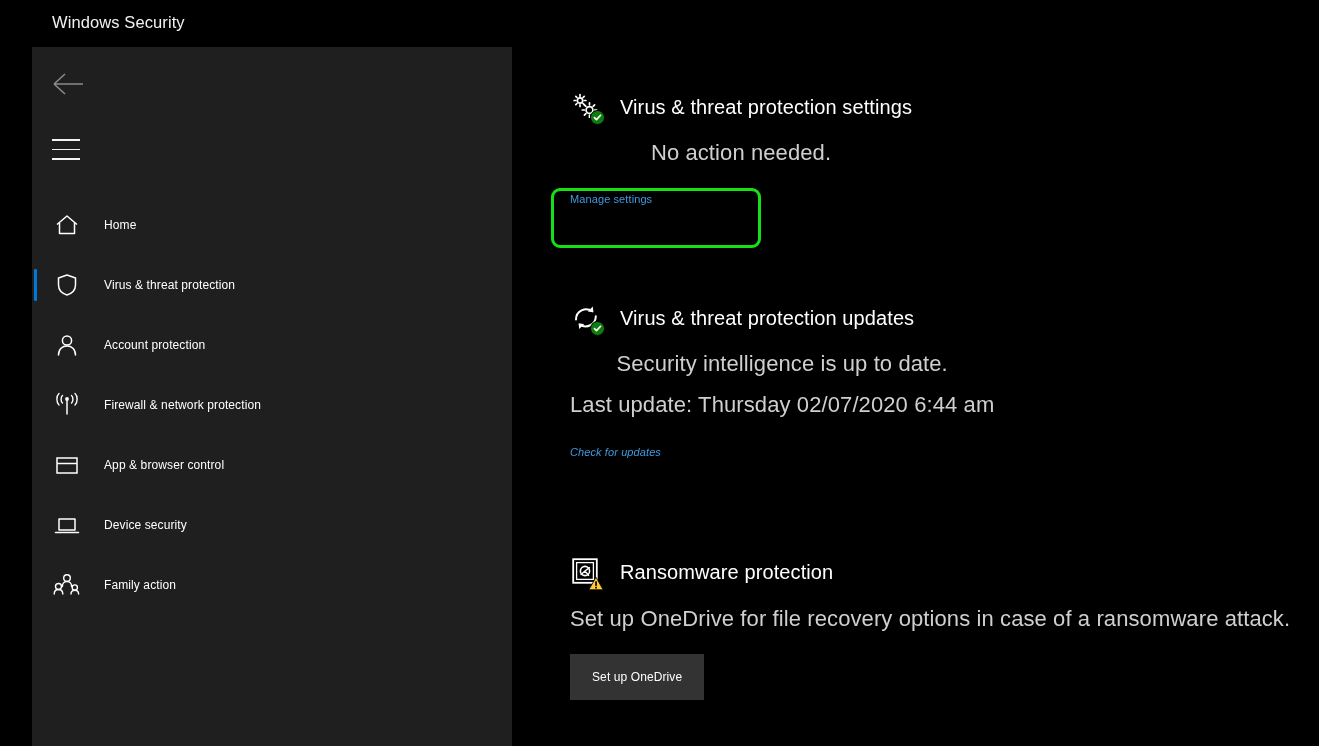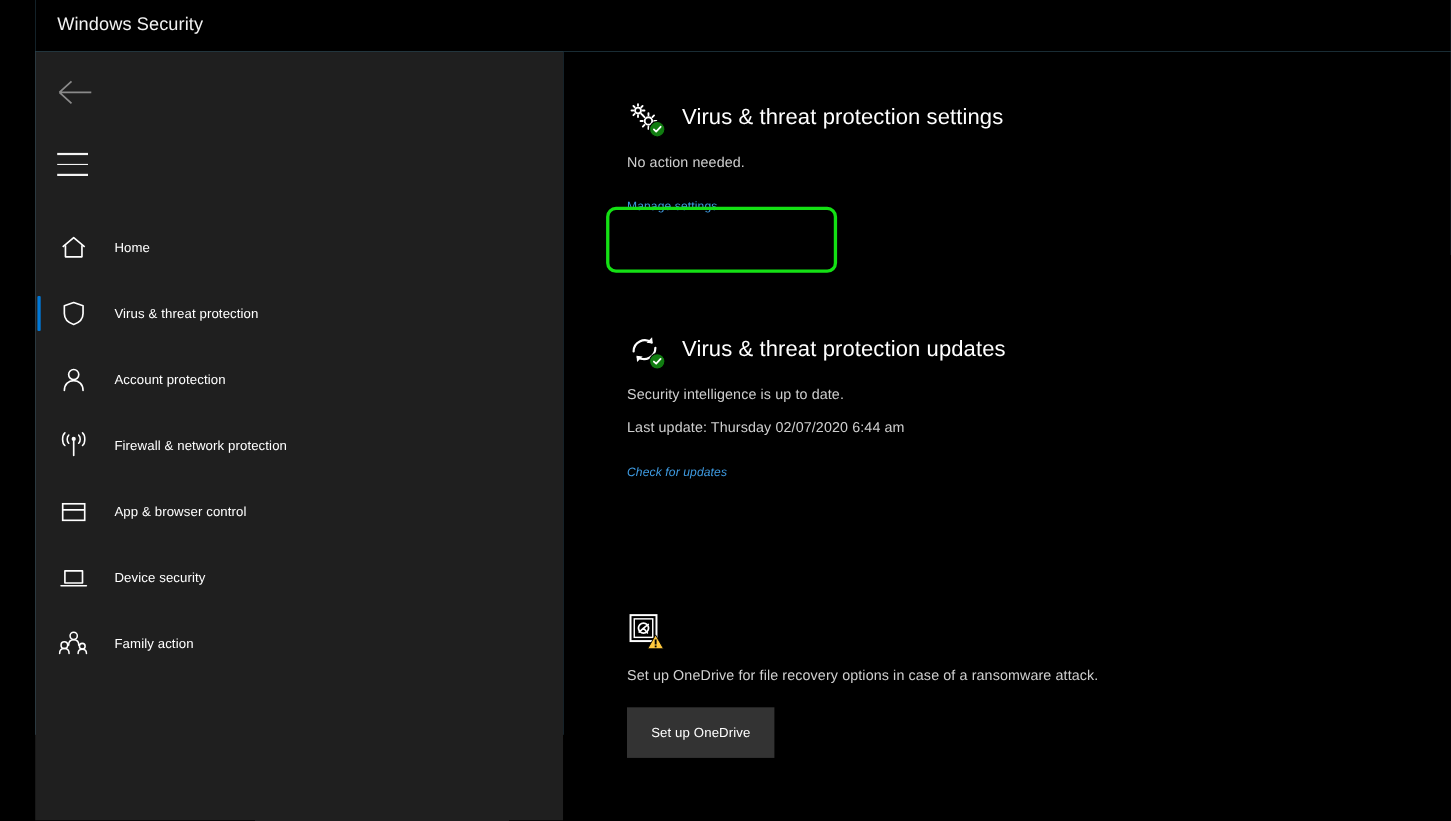--- a/index.html
+++ b/index.html
@@ -67,22 +67,22 @@
   .sec-head{ display:flex; align-items:center; }
   .sec-icon{
     position:relative; width:32px; height:32px; flex:0 0 32px;
     margin-left:58px;
   }
   .sec-title{
     margin-left:18px; font-size:20px; color:#ffffff;
     white-space:nowrap; letter-spacing:.1px;
   }
   .sec-body{
-    margin-left:58px; font-size:13px; color:#cfcfcf;
-    letter-spacing:.1px; white-space:nowrap;
+    margin-left:58px; font-size:22px; color:#cfcfcf;
+    letter-spacing:.1px; white-space:nowrap;text-align:center;
   }
   .link{
     margin-left:58px; font-size:11px; color:#4cא;
     color:#4ca0e0; white-space:nowrap; letter-spacing:.1px;
     display:inline-block; text-decoration:none;
   }
   .link.blue{ color:#3e9ae0; }
 
   .highlight-box{
     position:absolute; left:519px; top:188px; width:210px; height:60px;
@@ -288,20 +288,21 @@
             <path d="M15 15 L19.4 11.6 M15 15 L11 18.6 M15 15 L18.6 19.4" stroke="#fff" stroke-width="1.4" stroke-linecap="round"></path>
           </svg>
           <span class="badge-warn">
             <svg width="16" height="15" viewBox="0 0 16 15">
               <path d="M8 1.2 L15.2 13.8 L0.8 13.8 Z" fill="#ffc83d" stroke="#000" stroke-width="0.8" stroke-linejoin="round"></path>
               <rect x="7.2" y="5.3" width="1.7" height="4.6" fill="#000"></rect>
               <rect x="7.2" y="10.8" width="1.7" height="1.7" fill="#000"></rect>
             </svg>
           </span>
         </span>
+        <span class="sec-title">Ransomware protection</span>
       </div>
       <div class="sec-body" style="margin-top:18px;">Set up OneDrive for file recovery options in case of a ransomware attack.</div>
       <div style="margin-top:22px;">
         <button class="btn">Set up OneDrive</button>
       </div>
     </div>
 
   </div>
 
   <div class="highlight-box"></div>

